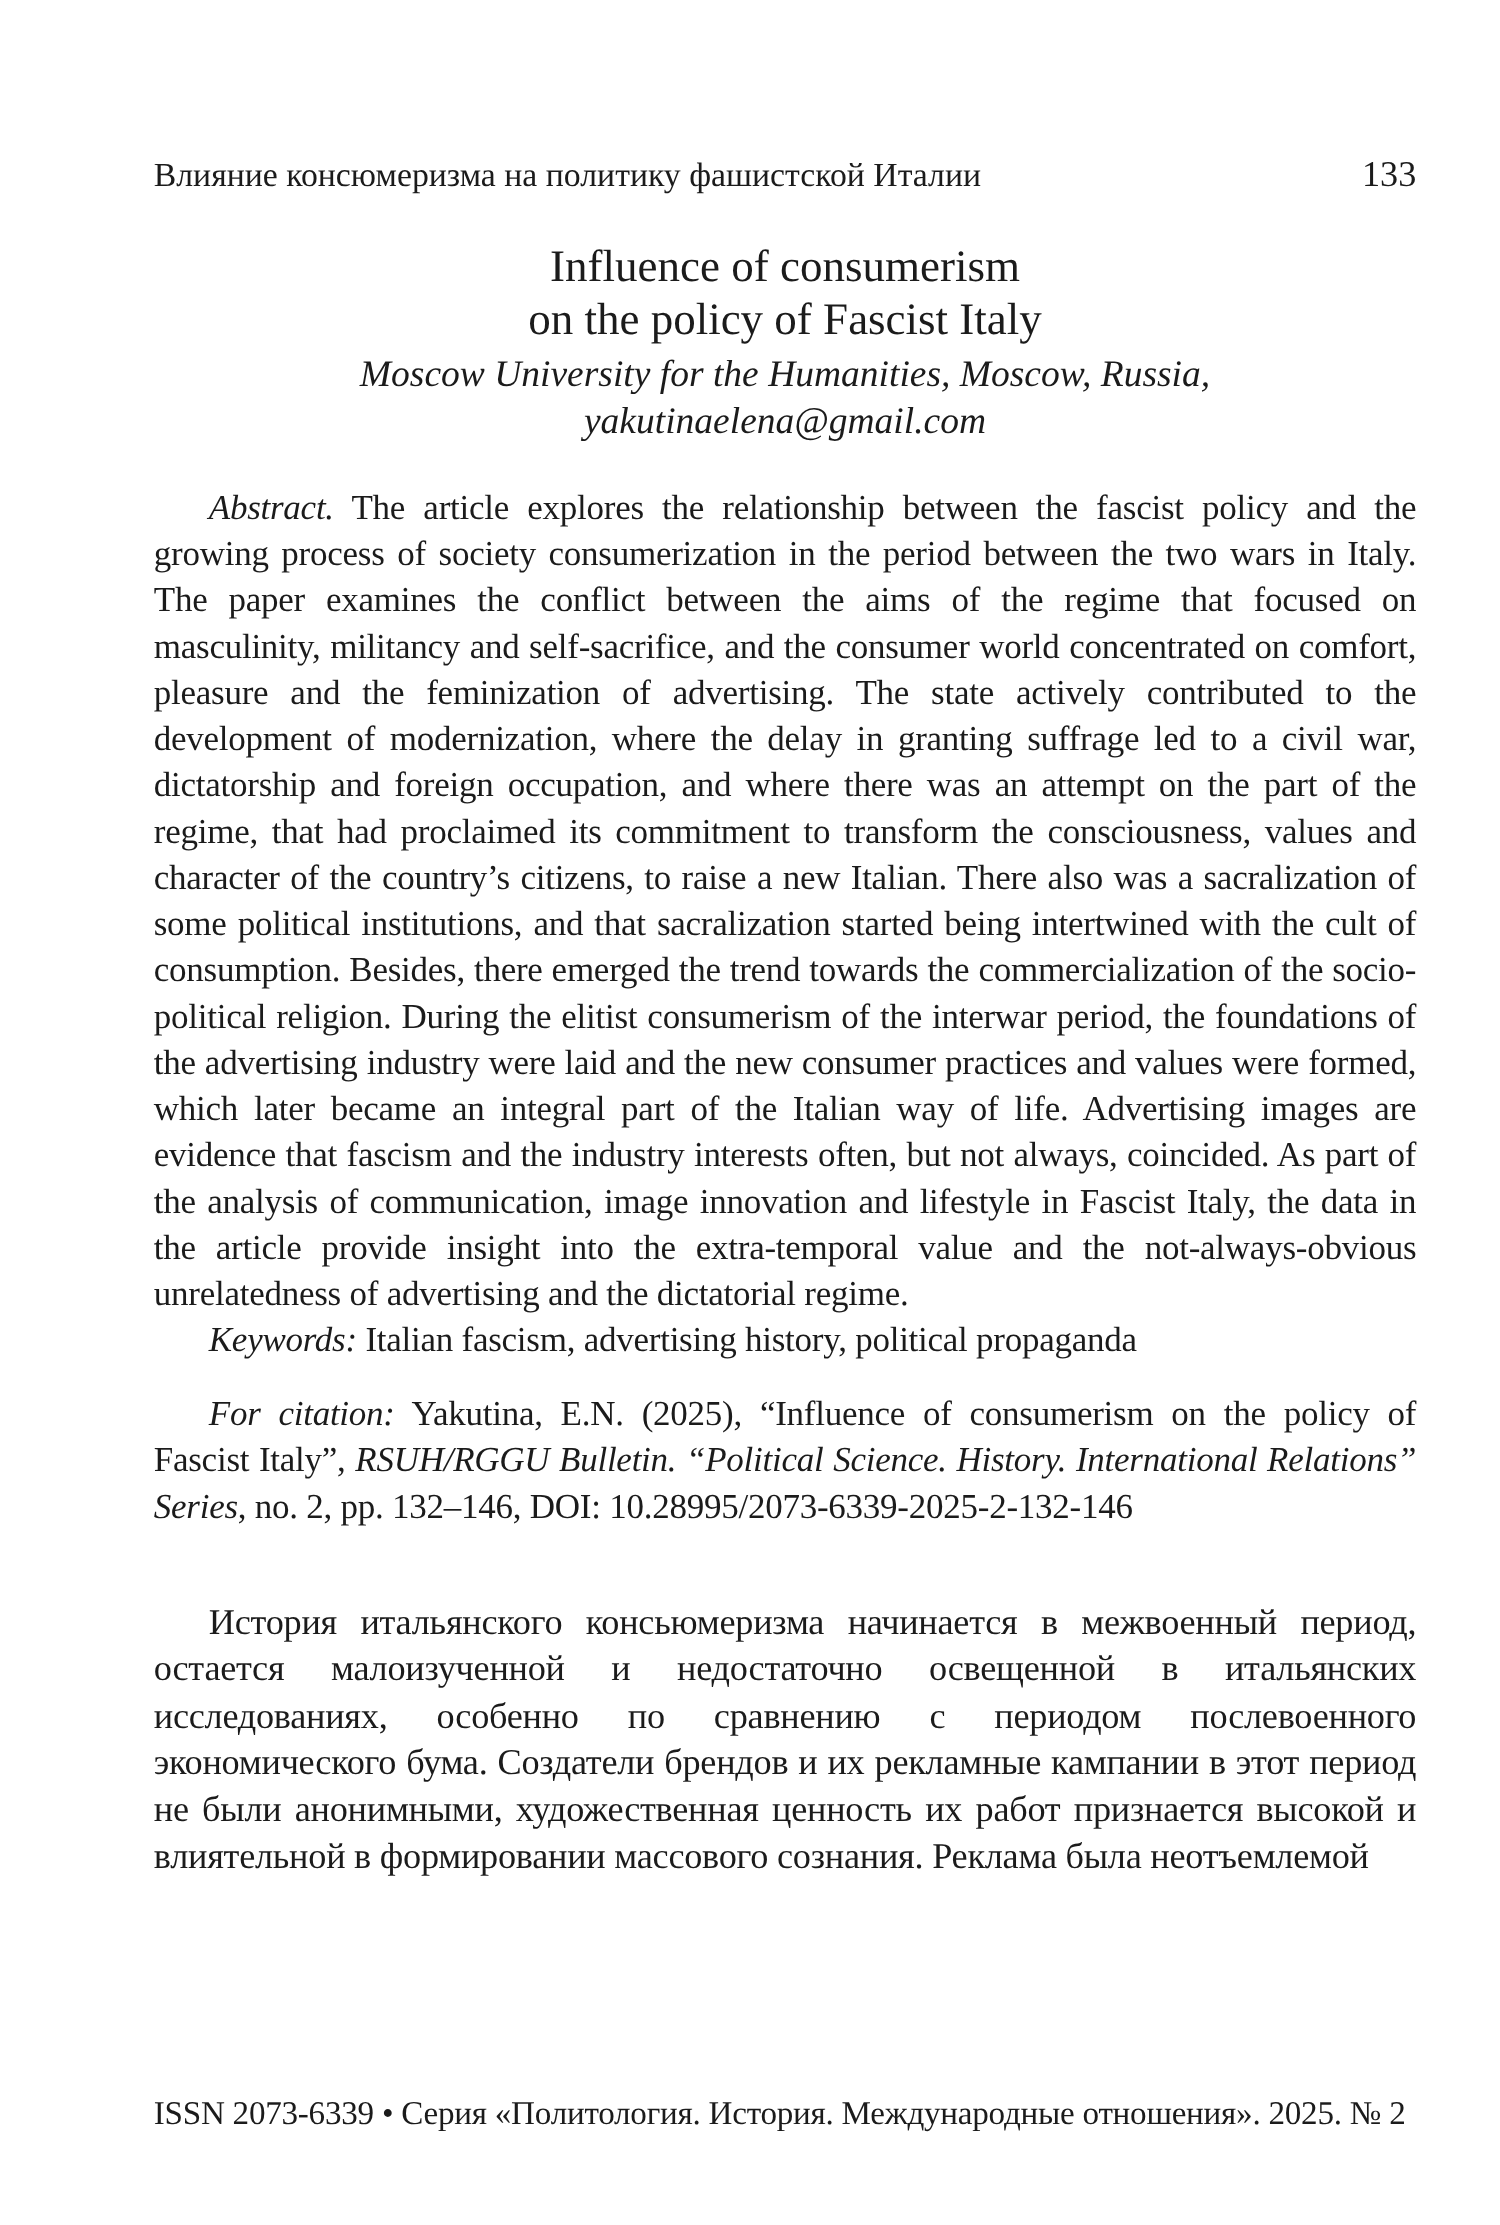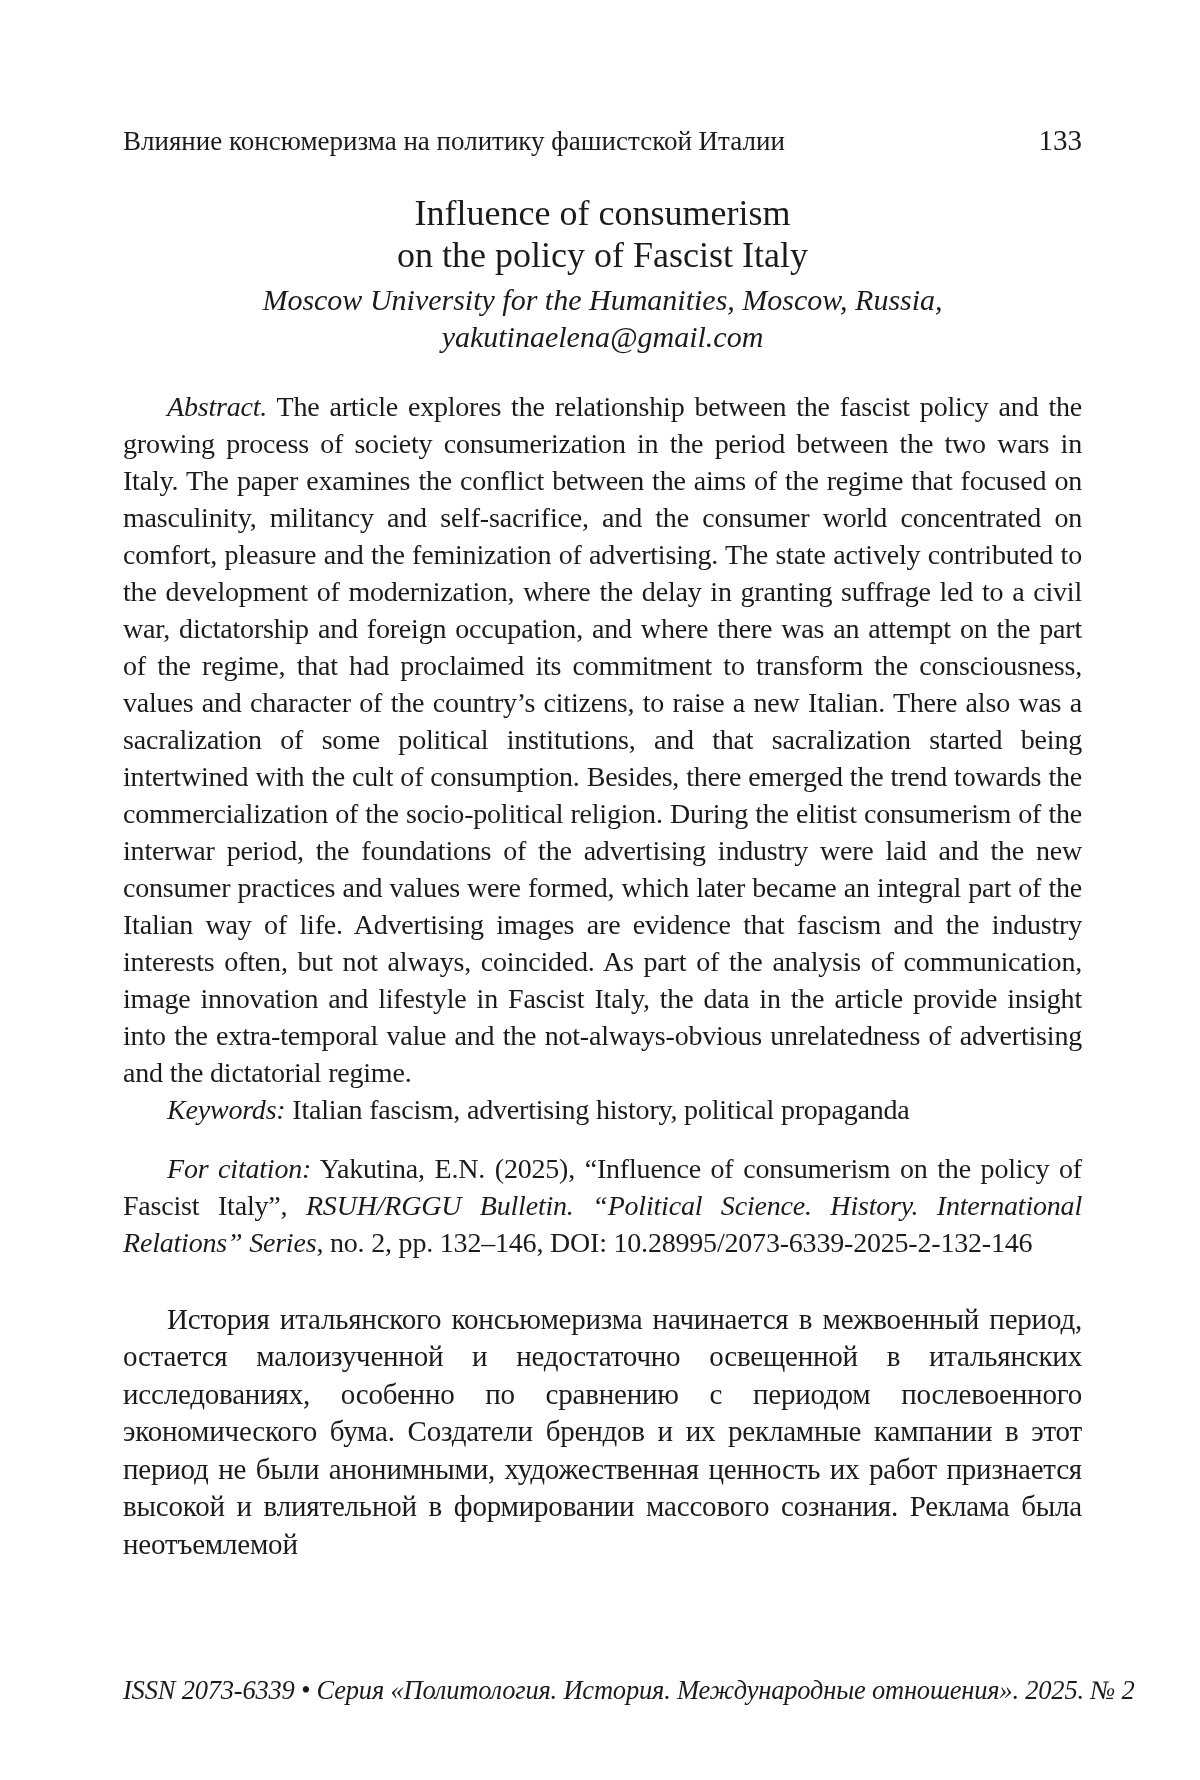--- a/index.html
+++ b/index.html
@@ -7,21 +7,21 @@
   body {
     font-family: "Liberation Serif", "DejaVu Serif", serif;
     color: #1b1b1b;
     -webkit-font-smoothing: antialiased;
   }
   .page {
     position: relative;
     width: 1200px;
     height: 1780px;
     background: #ffffff;
-    padding: 80px 118px 0 123px;
+    padding: 80px 67px 0 123px;
     overflow: hidden;
   }
   .running-head {
     display: flex;
     justify-content: space-between;
     align-items: baseline;
     font-size: 27px;
     margin-bottom: 36px;
   }
   .running-head .pagenum { font-size: 29px; margin-top: 44px; }
@@ -56,33 +56,32 @@
   .keywords { margin-top: 0; }
   .citation { margin-top: 22px; }
   .italic { font-style: italic; }
   .section-heading {
     margin-top: 72px;
     font-style: italic;
     font-weight: 400;
     font-size: 32px;
   }
   .intro {
-    margin-top: 40px;
+    margin-top: 56px;
     font-size: 29px;
     line-height: 37.5px;
   }
   .page-footer {
     position: absolute;
     left: 123px;
     right: 133px;
     bottom: 74px;
     font-size: 26.5px;
     letter-spacing: -0.2px;
     white-space: nowrap;
-    font-style: italic;
   }
 </style>
 </head>
 <body>
 
 <div class="page">
 
   <div class="running-head">
     <span>Влияние консюмеризма на политику фашистской Италии</span>
     <span class="pagenum">133</span>

